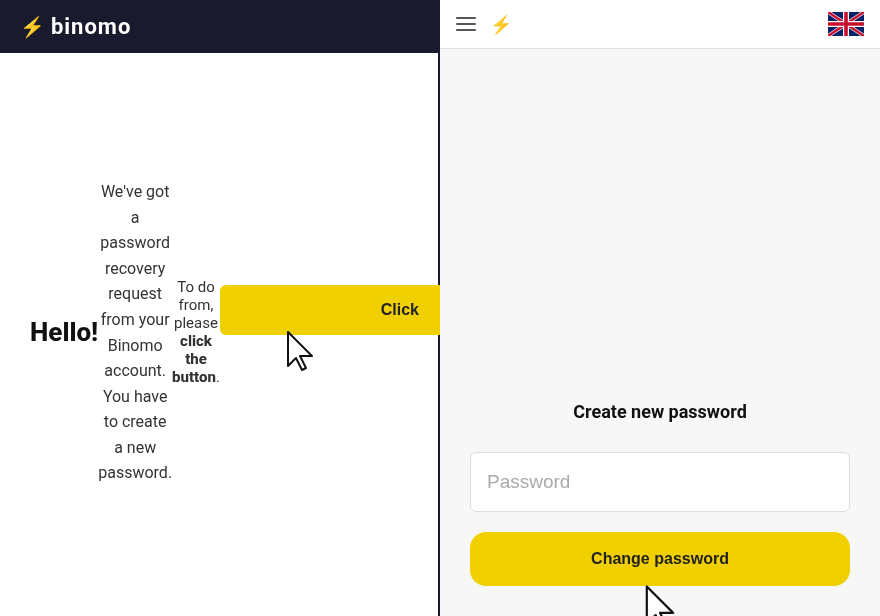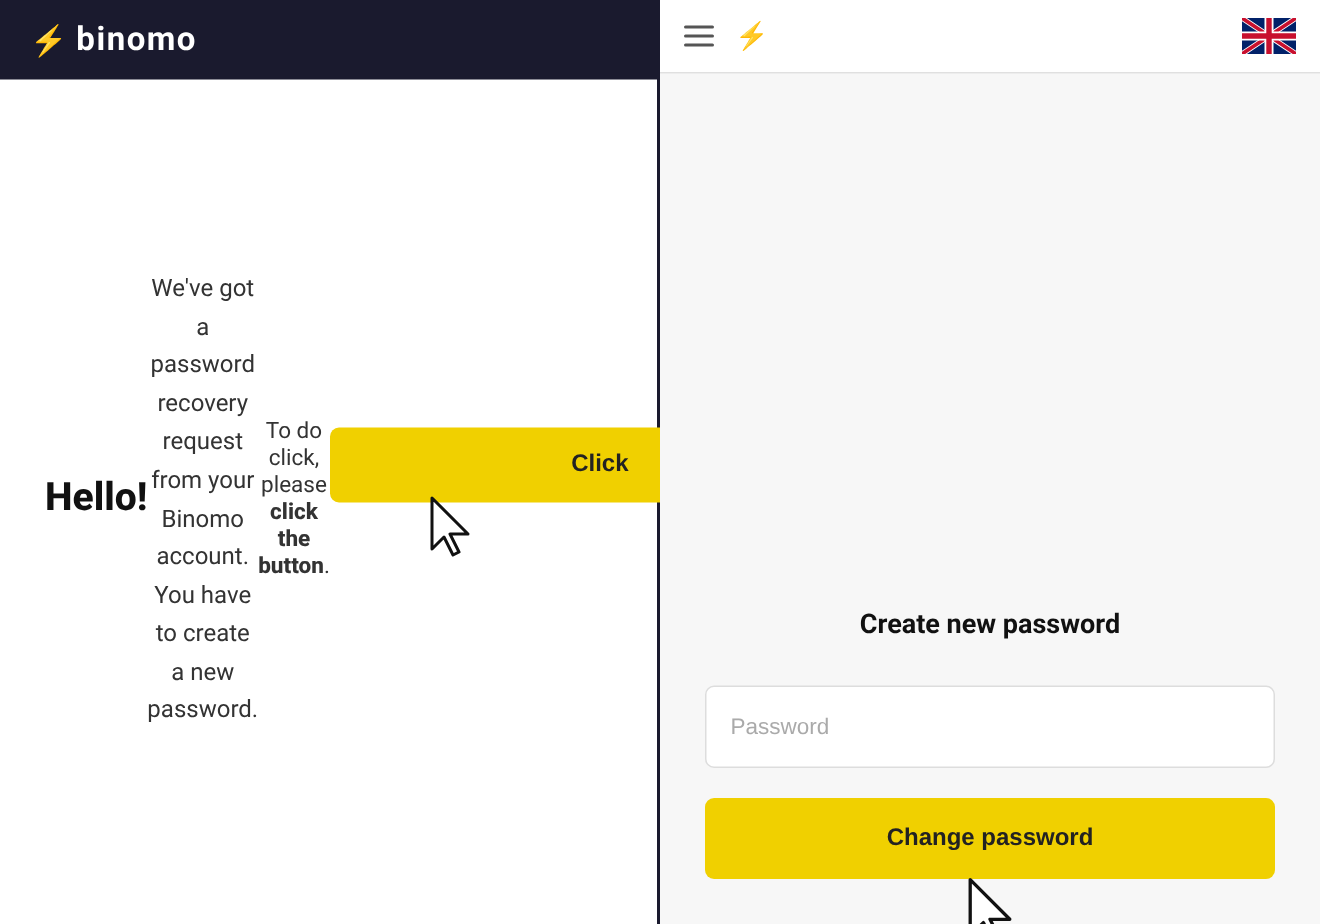--- a/index.html
+++ b/index.html
@@ -168,36 +168,36 @@
       color: #111;
       margin-bottom: 30px;
       text-align: center;
     }
 
     .input-field {
       width: 100%;
       padding: 18px 16px;
       border: 1px solid #ddd;
       border-radius: 6px;
-      font-size: 15px;
+      font-size: 19px;
       color: #999;
       background: #fff;
       margin-bottom: 16px;
       outline: none;
     }
 
     .input-field::placeholder {
       color: #aaa;
     }
 
     .change-btn {
       width: 100%;
       background: #f0d000;
       border: none;
-      border-radius: 6px;
+      border-radius: 16px;
       padding: 18px;
       font-size: 16px;
       font-weight: 700;
       color: #222;
       cursor: pointer;
       margin-top: 4px;
       position: relative;
     }
   </style>
 </head>
@@ -260,21 +260,21 @@
 
       <polygon points="45,40 75,55 50,65" fill="#a0c8f0" opacity="0.8"></polygon>
       <line x1="50" y1="65" x2="63" y2="55" stroke="#a0c8f0" stroke-width="1.5"></line>
     </svg>
 
     <h2 class="hello-title">Hello!</h2>
 
     <p class="description-text">We've got a password recovery request from your Binomo account. You have to create a new password.</p>
 
     <p class="cta-text">
-      <span>To do click, please </span><strong>click the button</strong><span>.</span>
+      <span>To do from, please </span><strong>click the button</strong><span>.</span>
     </p>
 
     <div style="position:relative; width:300px; margin-bottom:50px;">
       <button class="click-btn">Click</button>
       
       <svg style="position:absolute;bottom:-30px;left:60px;width:40px;height:45px;" viewBox="0 0 40 45" xmlns="http://www.w3.org/2000/svg">
         <polygon points="8,2 8,36 16,28 22,40 26,38 20,26 32,26" fill="white" stroke="#111" stroke-width="2" stroke-linejoin="round"></polygon>
       </svg>
     </div>
 

